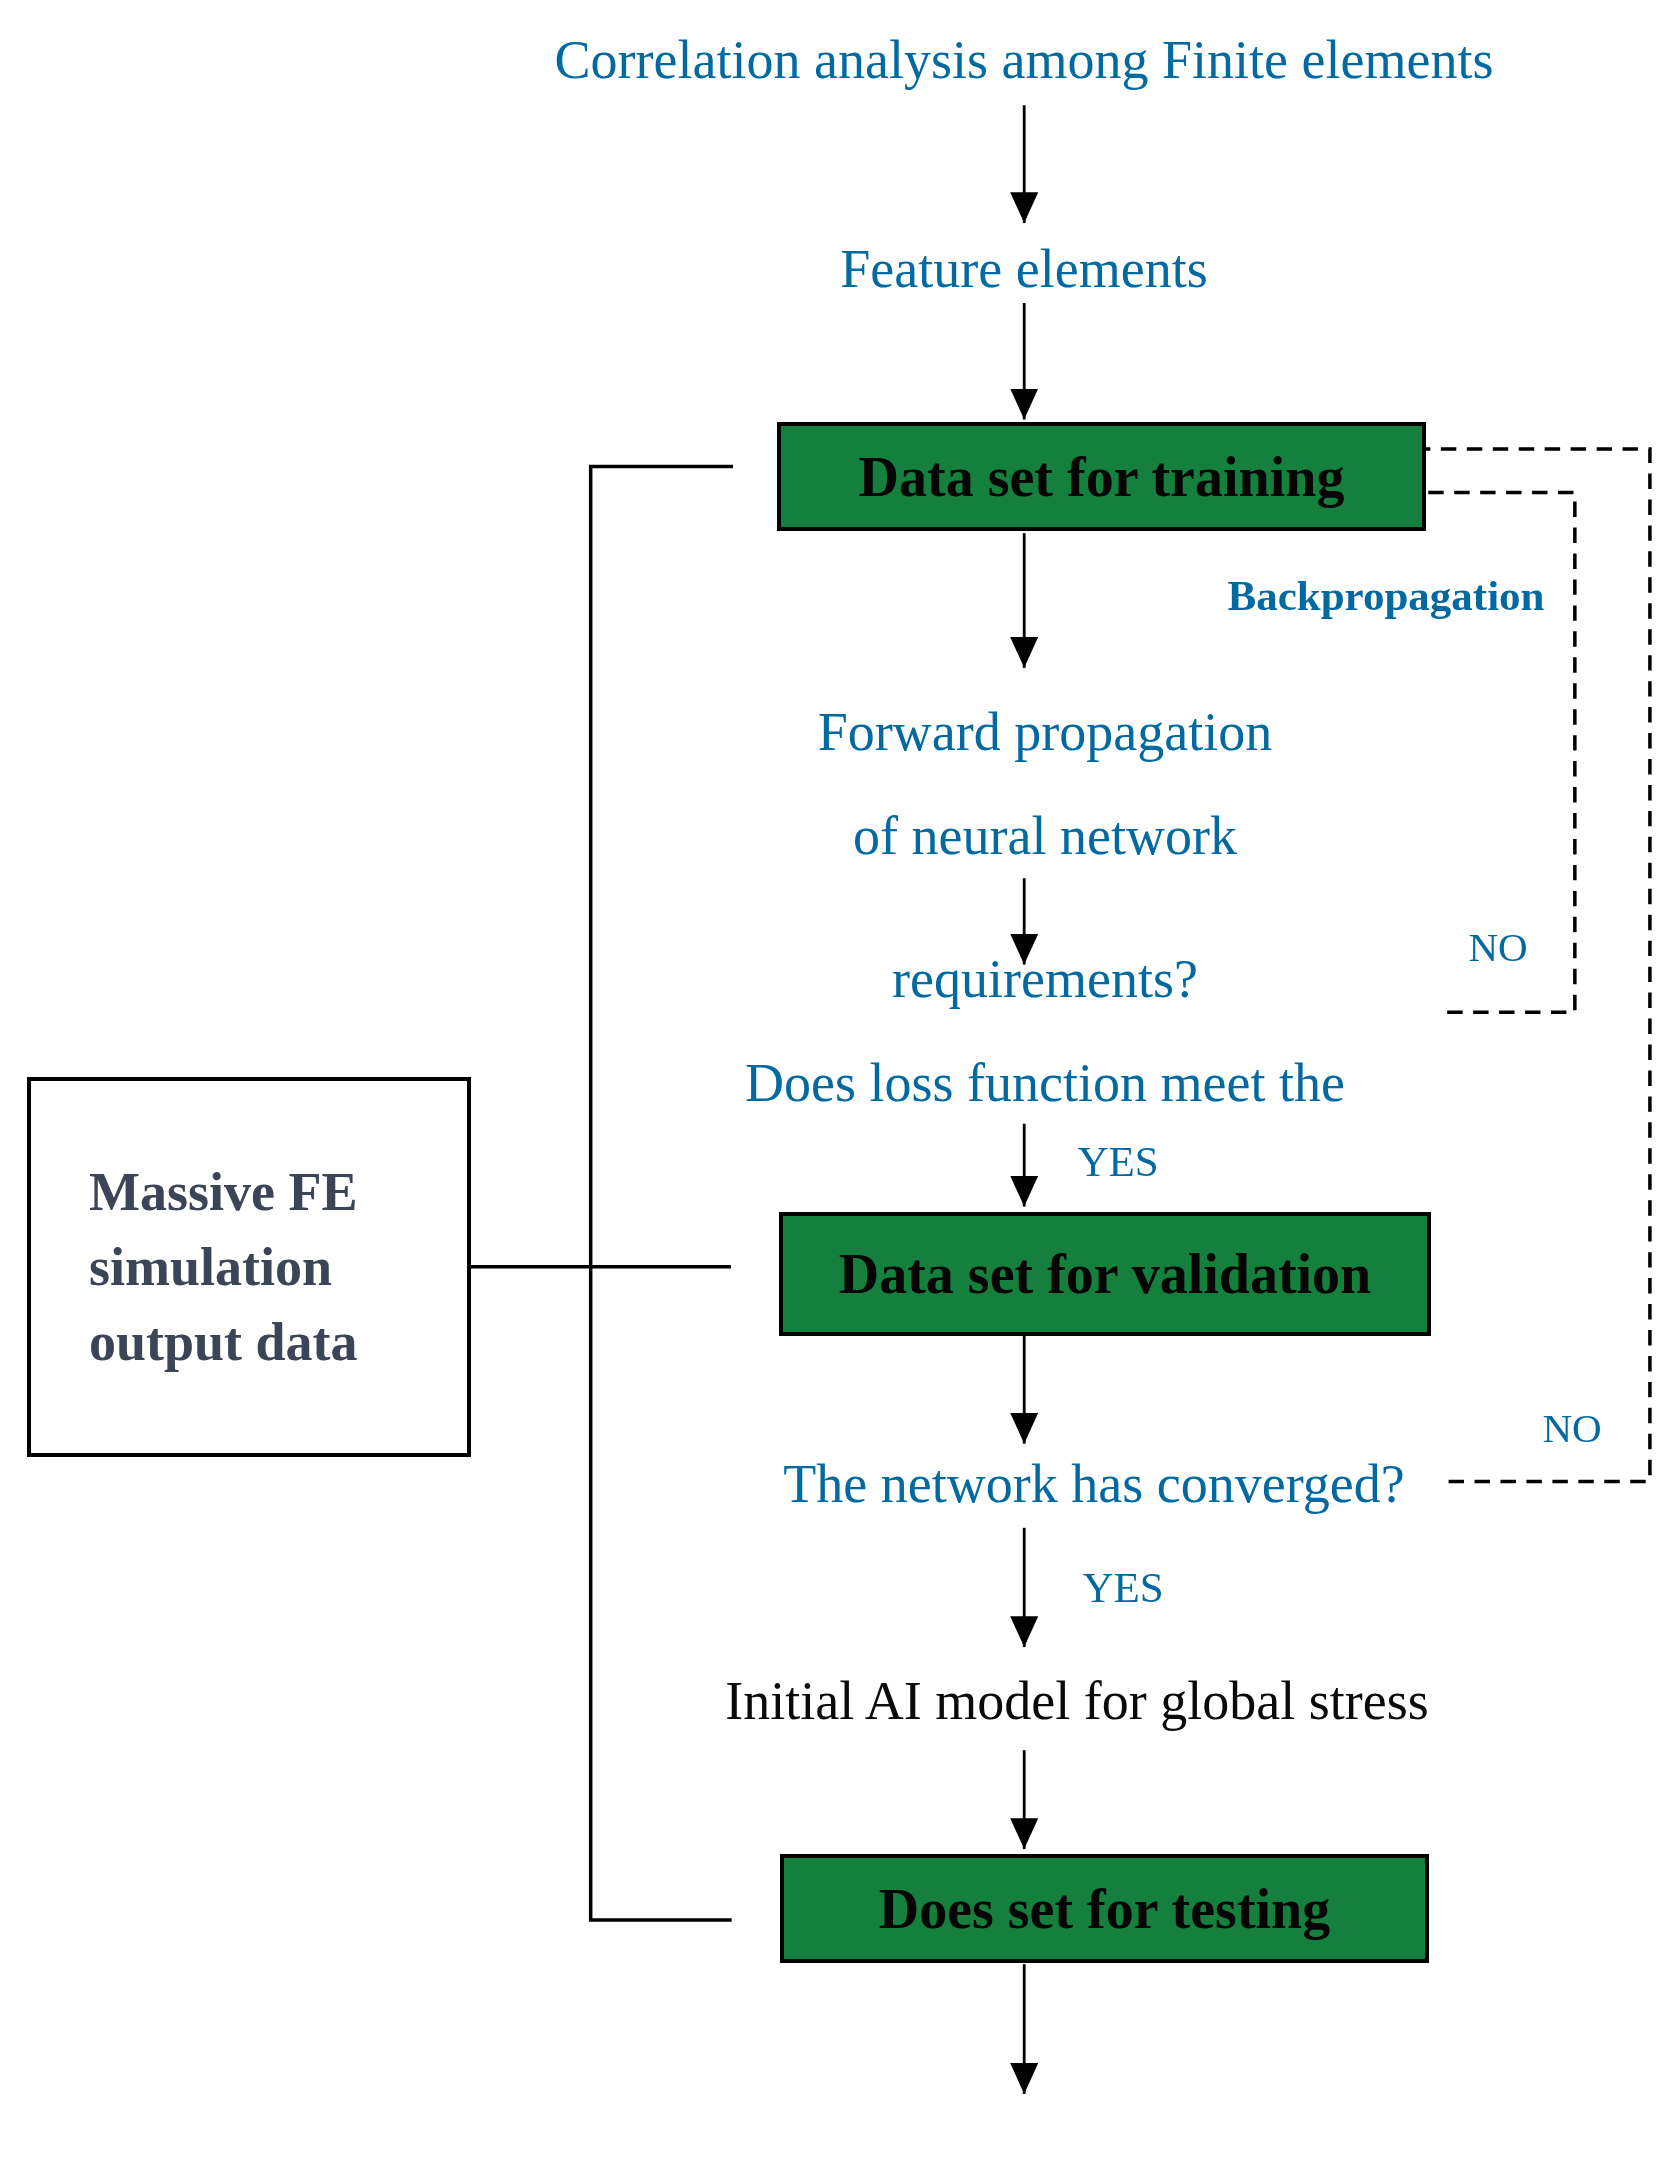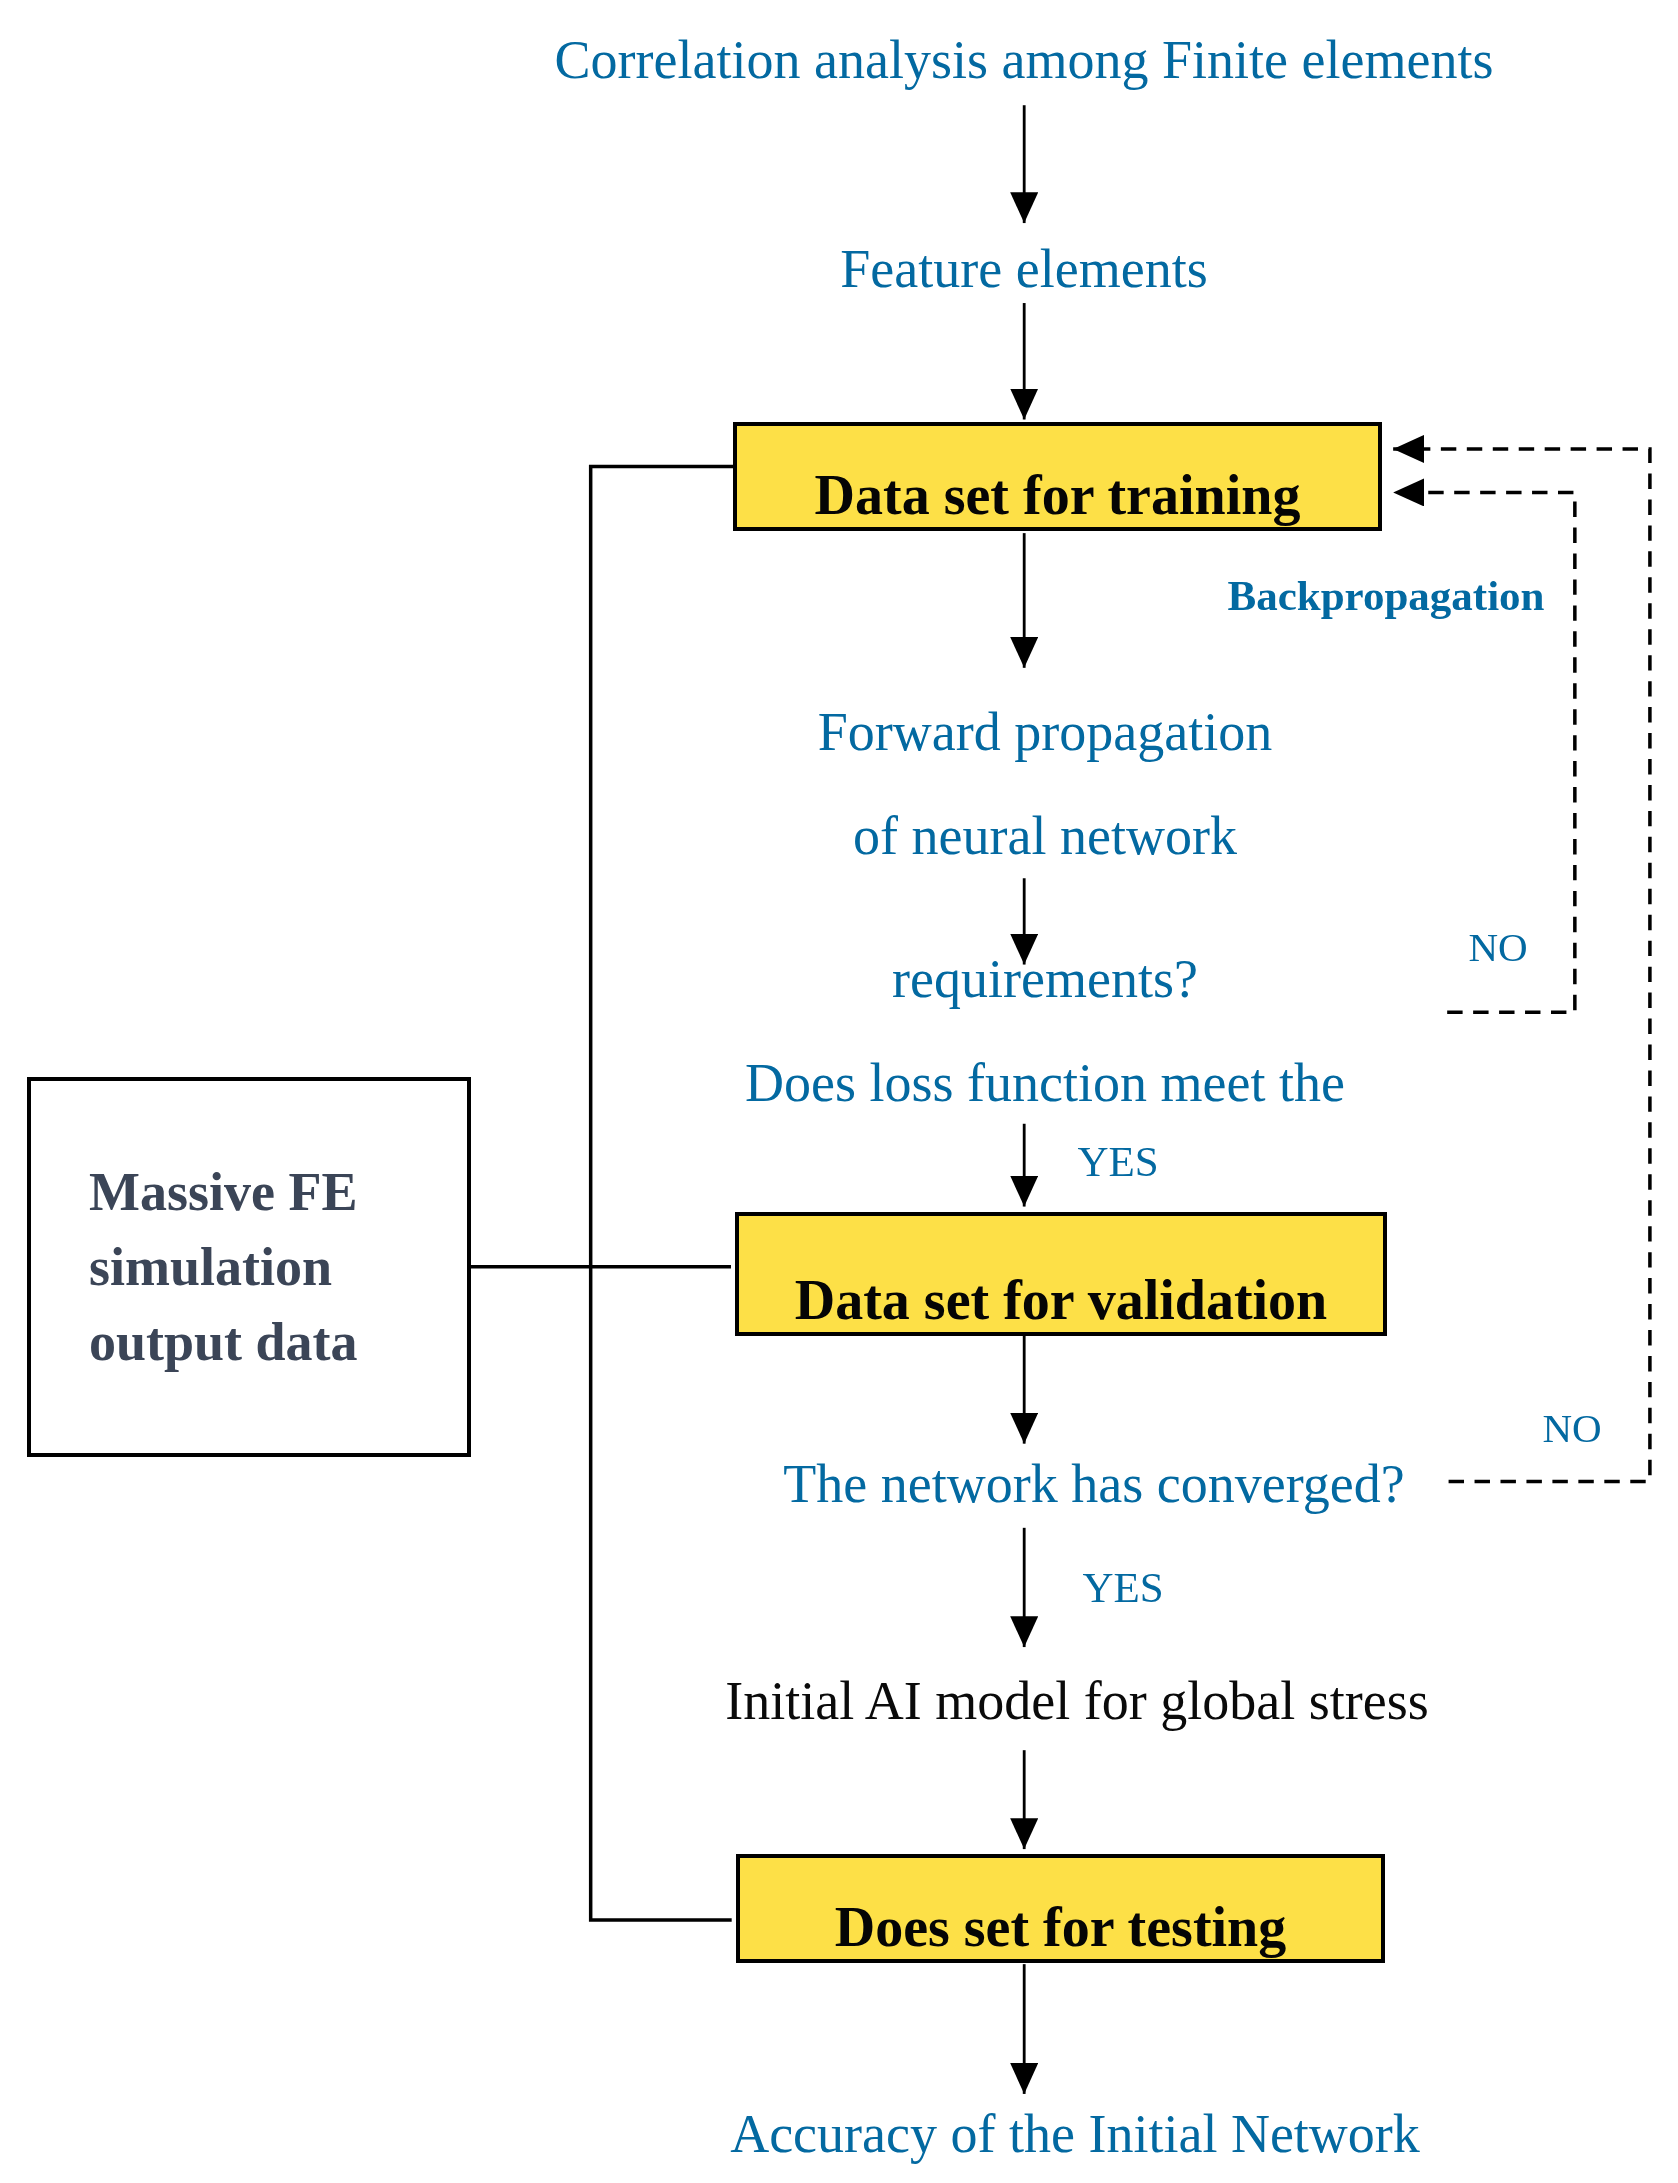--- a/index.html
+++ b/index.html
@@ -31,25 +31,26 @@
     line-height: 1;
     text-align: center;
   }
   .label.black { color: #0a0a0a; }
   .label.bold  { font-weight: bold; }
   .label.small { font-size: 41px; }
   .multiline { line-height: 104px; }
   .node-box {
     position: absolute;
     border: 4.2px solid #000000;
-    background: #fde047;
+    background: #15803d;
     box-sizing: border-box;
     display: flex;
-    align-items: flex-end;
+    align-items: center;
     justify-content: center;
+    margin-left: 44px;
   }
   .node-box .box-label {
     font-weight: bold;
     color: #050505;
     font-size: 56px;
     white-space: nowrap;
   }
   .fe-box {
     position: absolute;
     left: 27px;
@@ -142,16 +143,15 @@
   <div class="label small" style="left:1572px; top:1428px;">NO</div>
 
   <div class="label small" style="left:1123px; top:1587px; font-size:43px;">YES</div>
 
   <div class="label black" style="left:1077px; top:1701px;">Initial AI model for global stress</div>
 
   <div class="node-box" style="left:736px; top:1854px; width:649px; height:109px;">
     <span class="box-label">Does set for testing</span>
   </div>
 
-  <div class="label" style="left:1075px; top:2134px;">Accuracy of the Initial Network</div>
 
 </div>
 
 
 </body></html>

